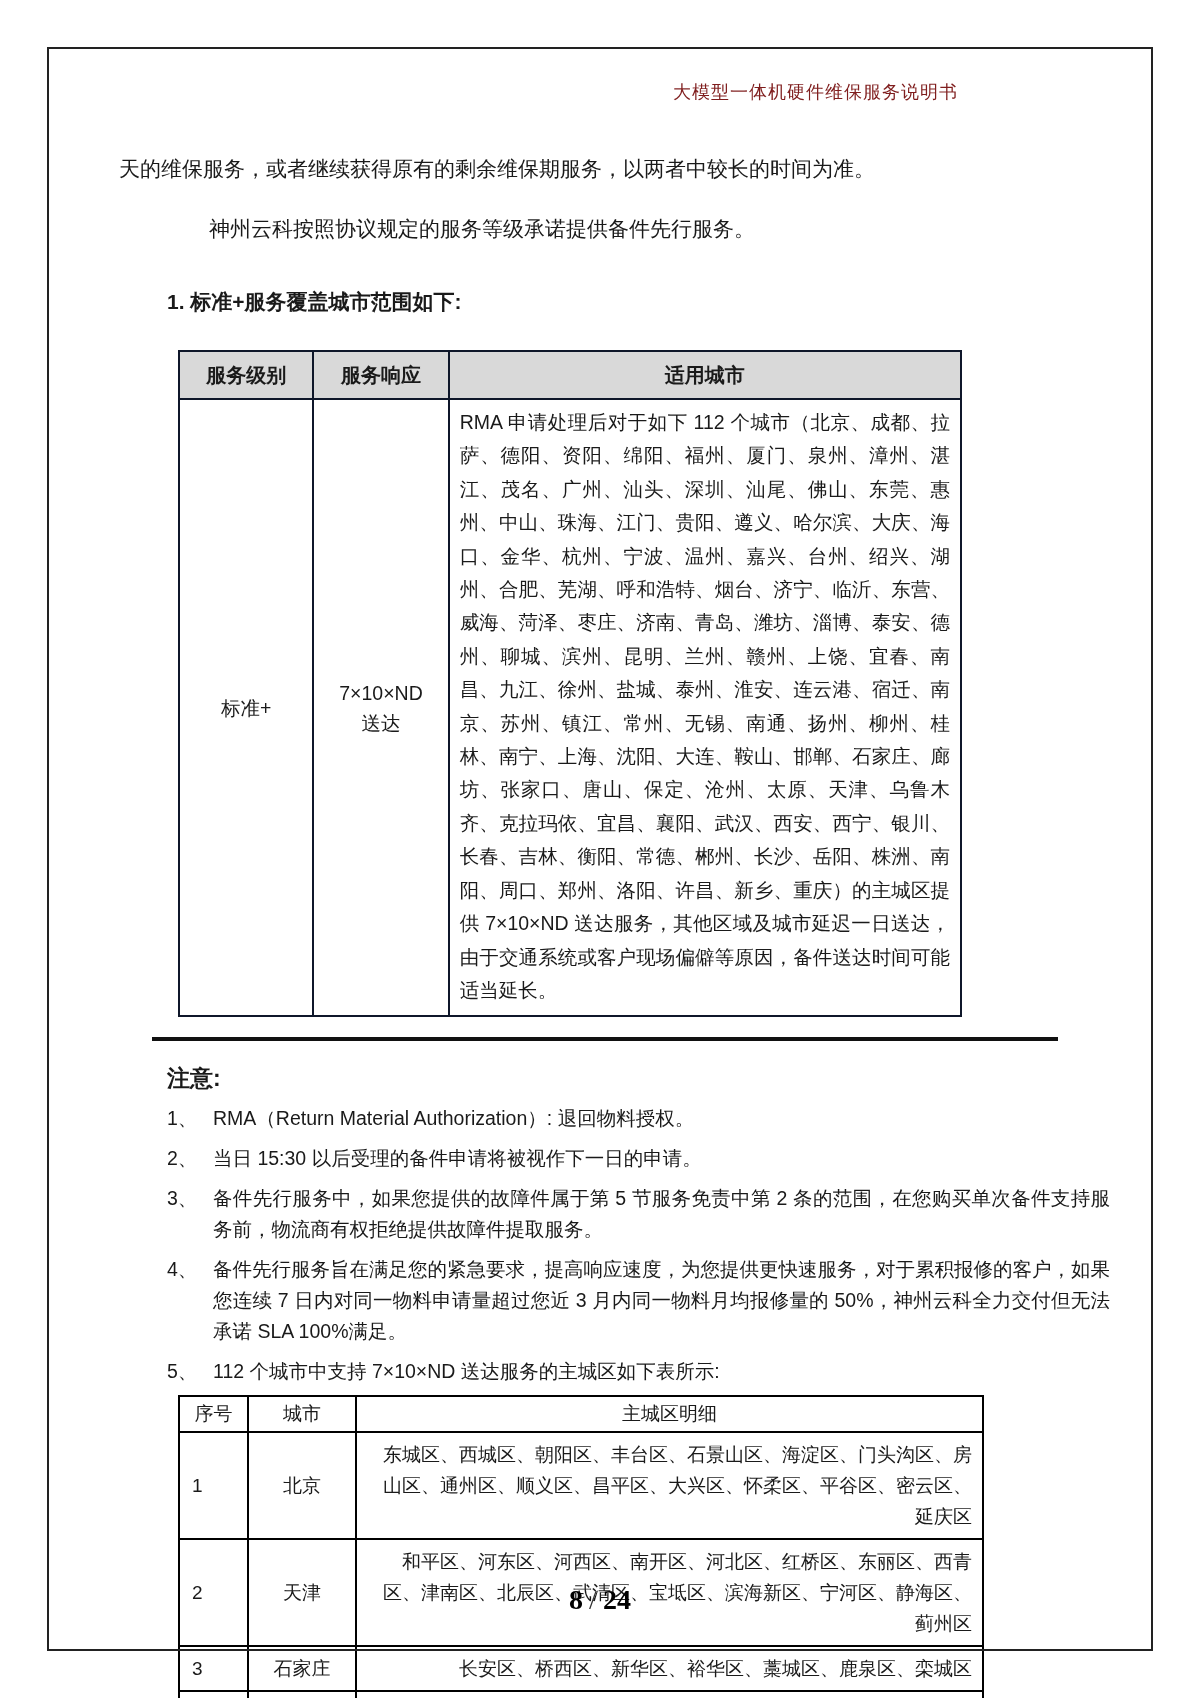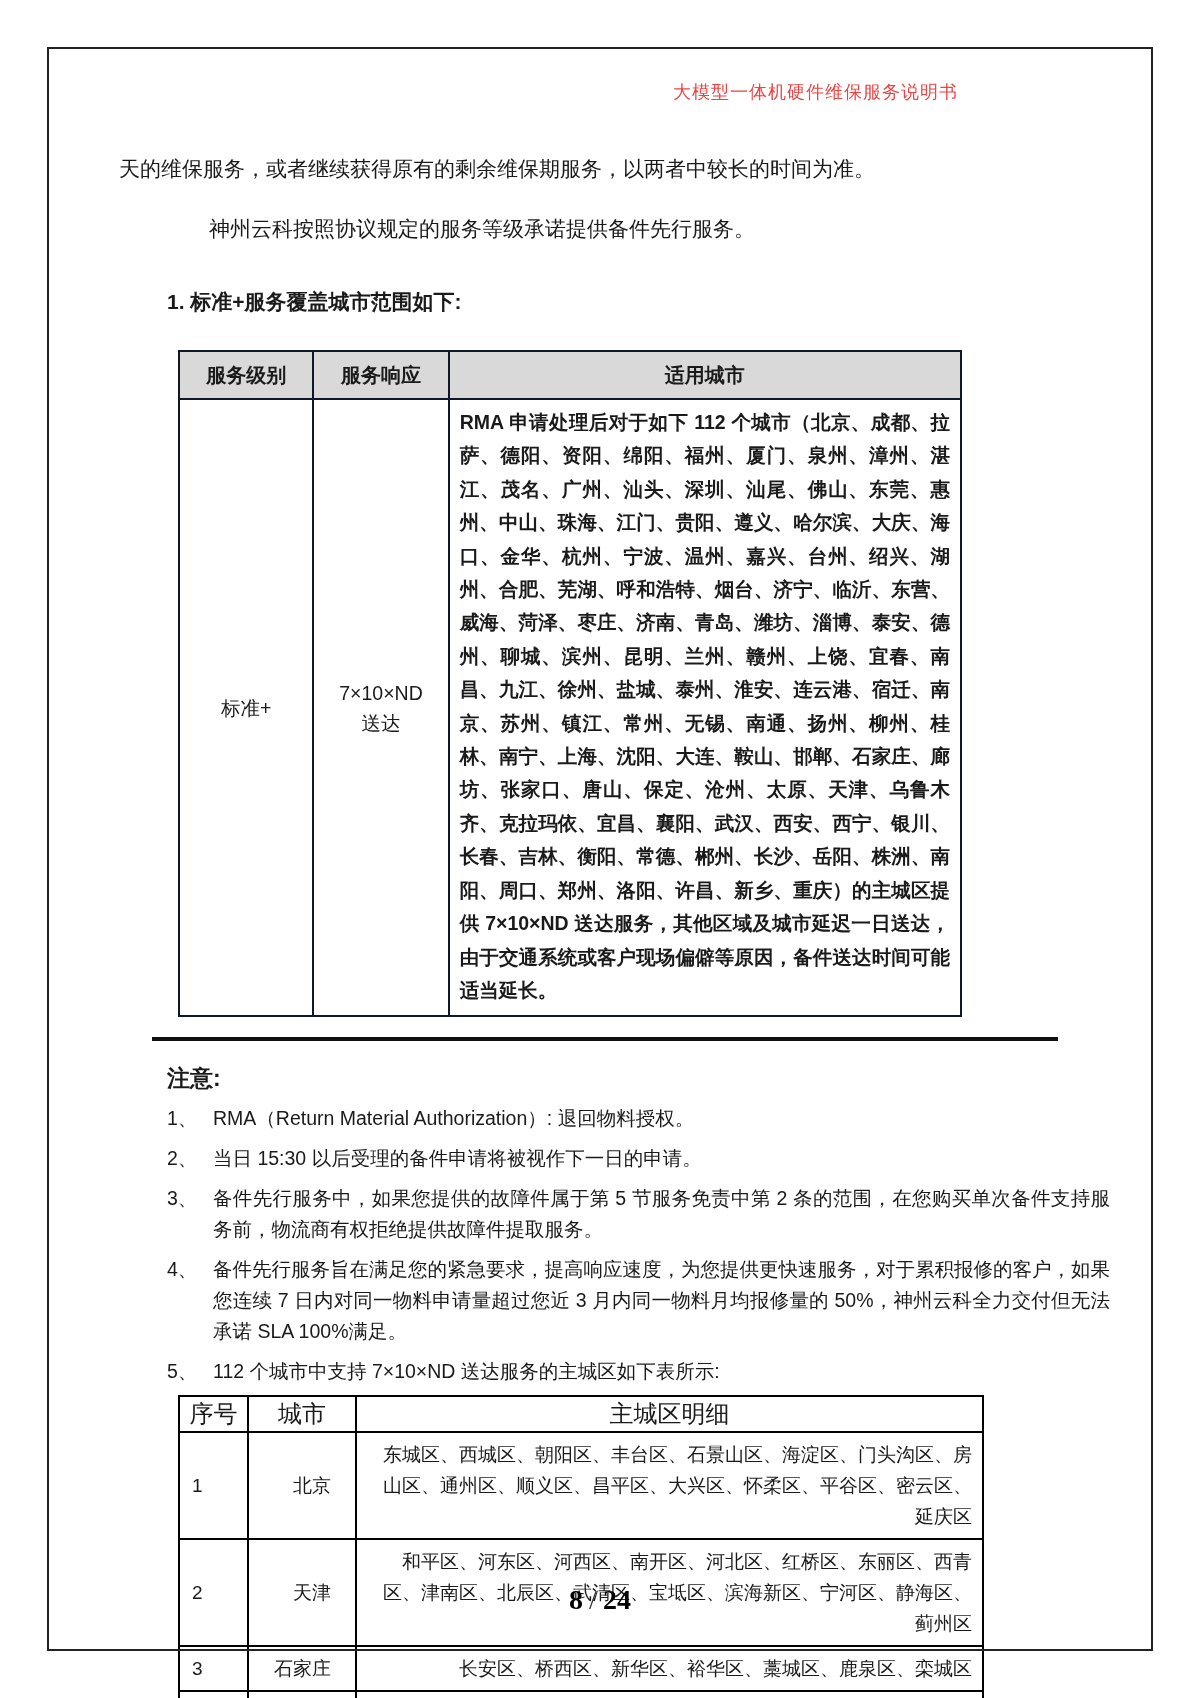--- a/index.html
+++ b/index.html
@@ -22,21 +22,21 @@
     bottom: 47px;
     border: 2px solid #222222;
     pointer-events: none;
   }
   .doc-header {
     margin: 80px 242px 0 0;
     text-align: right;
     font-family: "Liberation Serif", serif;
     font-size: 18px;
     letter-spacing: 1px;
-    color: #ef4444;
+    color: #7f1d1d;
   }
   .para1 {
     margin: 50px 150px 0 119px;
     font-size: 21px;
     line-height: 30px;
   }
   .para2 {
     margin: 30px 150px 16px 167px;
     font-size: 21px;
     line-height: 30px;
@@ -76,21 +76,20 @@
     text-align: center;
     font-size: 19.5px;
     line-height: 30px;
   }
   .cell-cities {
     padding: 6px 10px 8px 10px;
     font-size: 19.5px;
     line-height: 33.4px;
     text-align: justify;
     vertical-align: top;
-    font-weight: bold;
   }
   .thick-rule {
     margin: 20px 0 0 152px;
     width: 906px;
     height: 4px;
     background: #111111;
   }
   .notes-heading {
     margin: 22px 18px 0 167px;
     font-size: 23px;
@@ -114,37 +113,37 @@
     margin: 8px 0 0 178px;
     width: 792px;
     table-layout: fixed;
     font-size: 19px;
   }
   .district-table th, .district-table td {
     border: 2px solid #000000;
   }
   .district-table th {
     height: 32px;
-    font-size: 24px;
+    font-size: 19px;
     font-weight: normal;
     text-align: center;
     vertical-align: middle;
   }
   .dcol-no   { width: 65px; }
   .dcol-city { width: 104px; }
   .dcol-list { width: 623px; border-radius: 12px; }
   .district-table td {
     vertical-align: middle;
   }
   .dcell-no {
     padding: 6px 6px 6px 12px;
     line-height: 30px;
   }
   .dcell-city {
-    text-align: right;
+    text-align: center;
     line-height: 30px;
     padding: 6px 24px;
     word-break: break-all;
   }
   .dcell-list {
     padding: 6px 10px;
     line-height: 31px;
     text-align: right;
   }
   .doc-footer {

